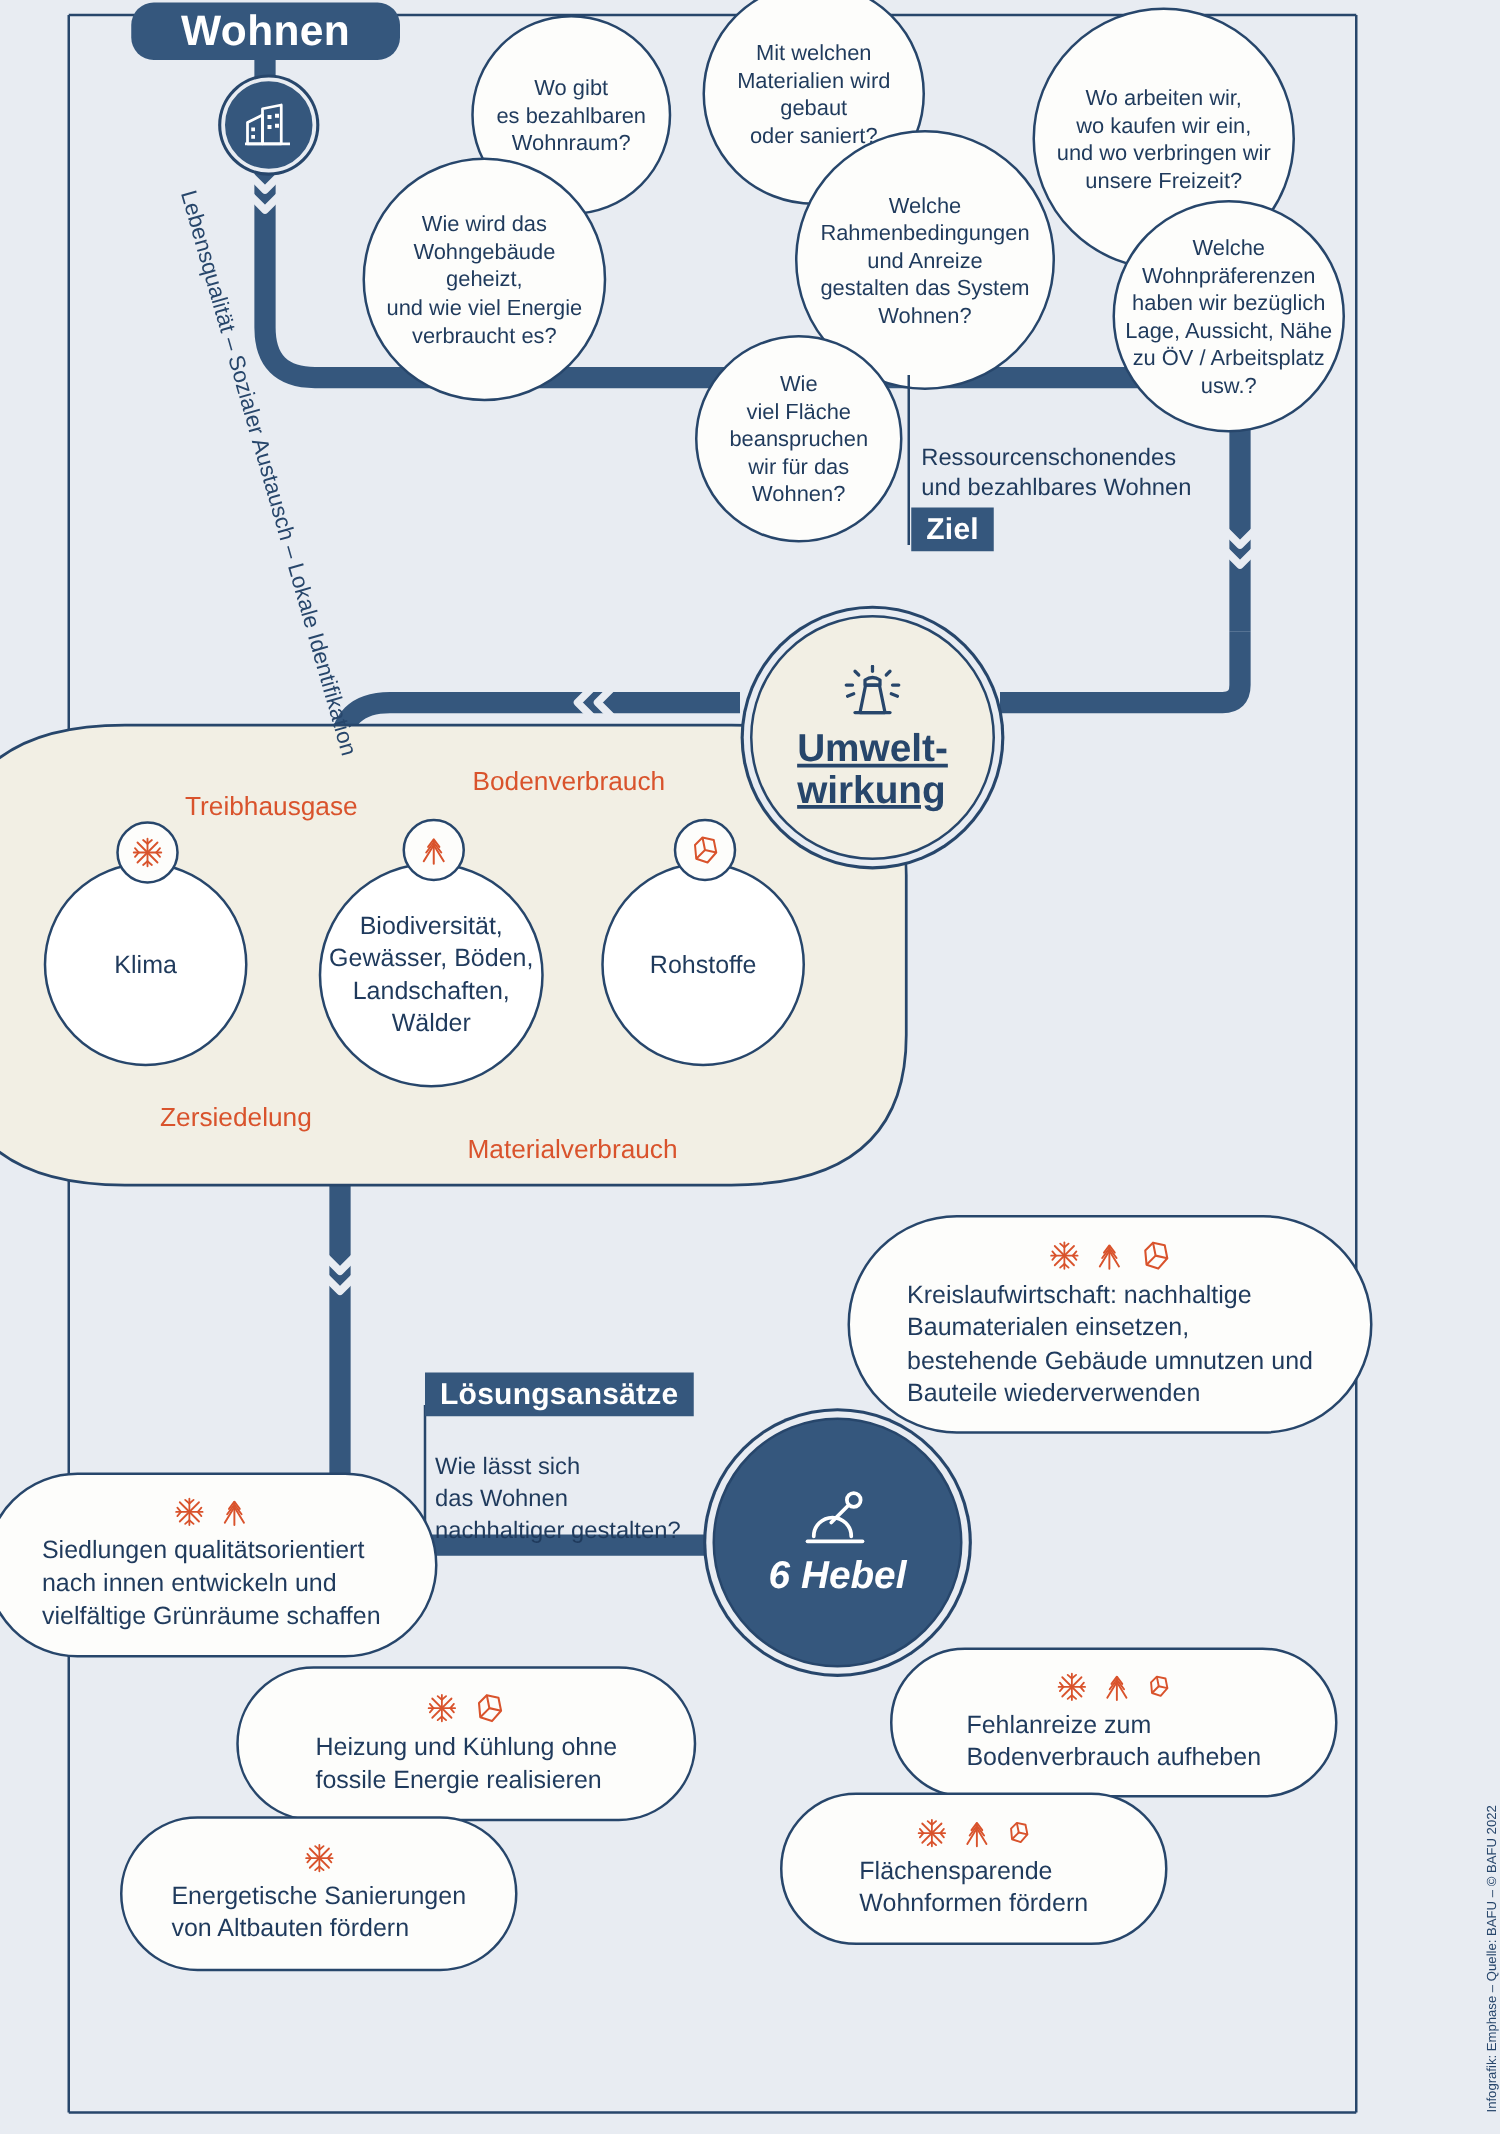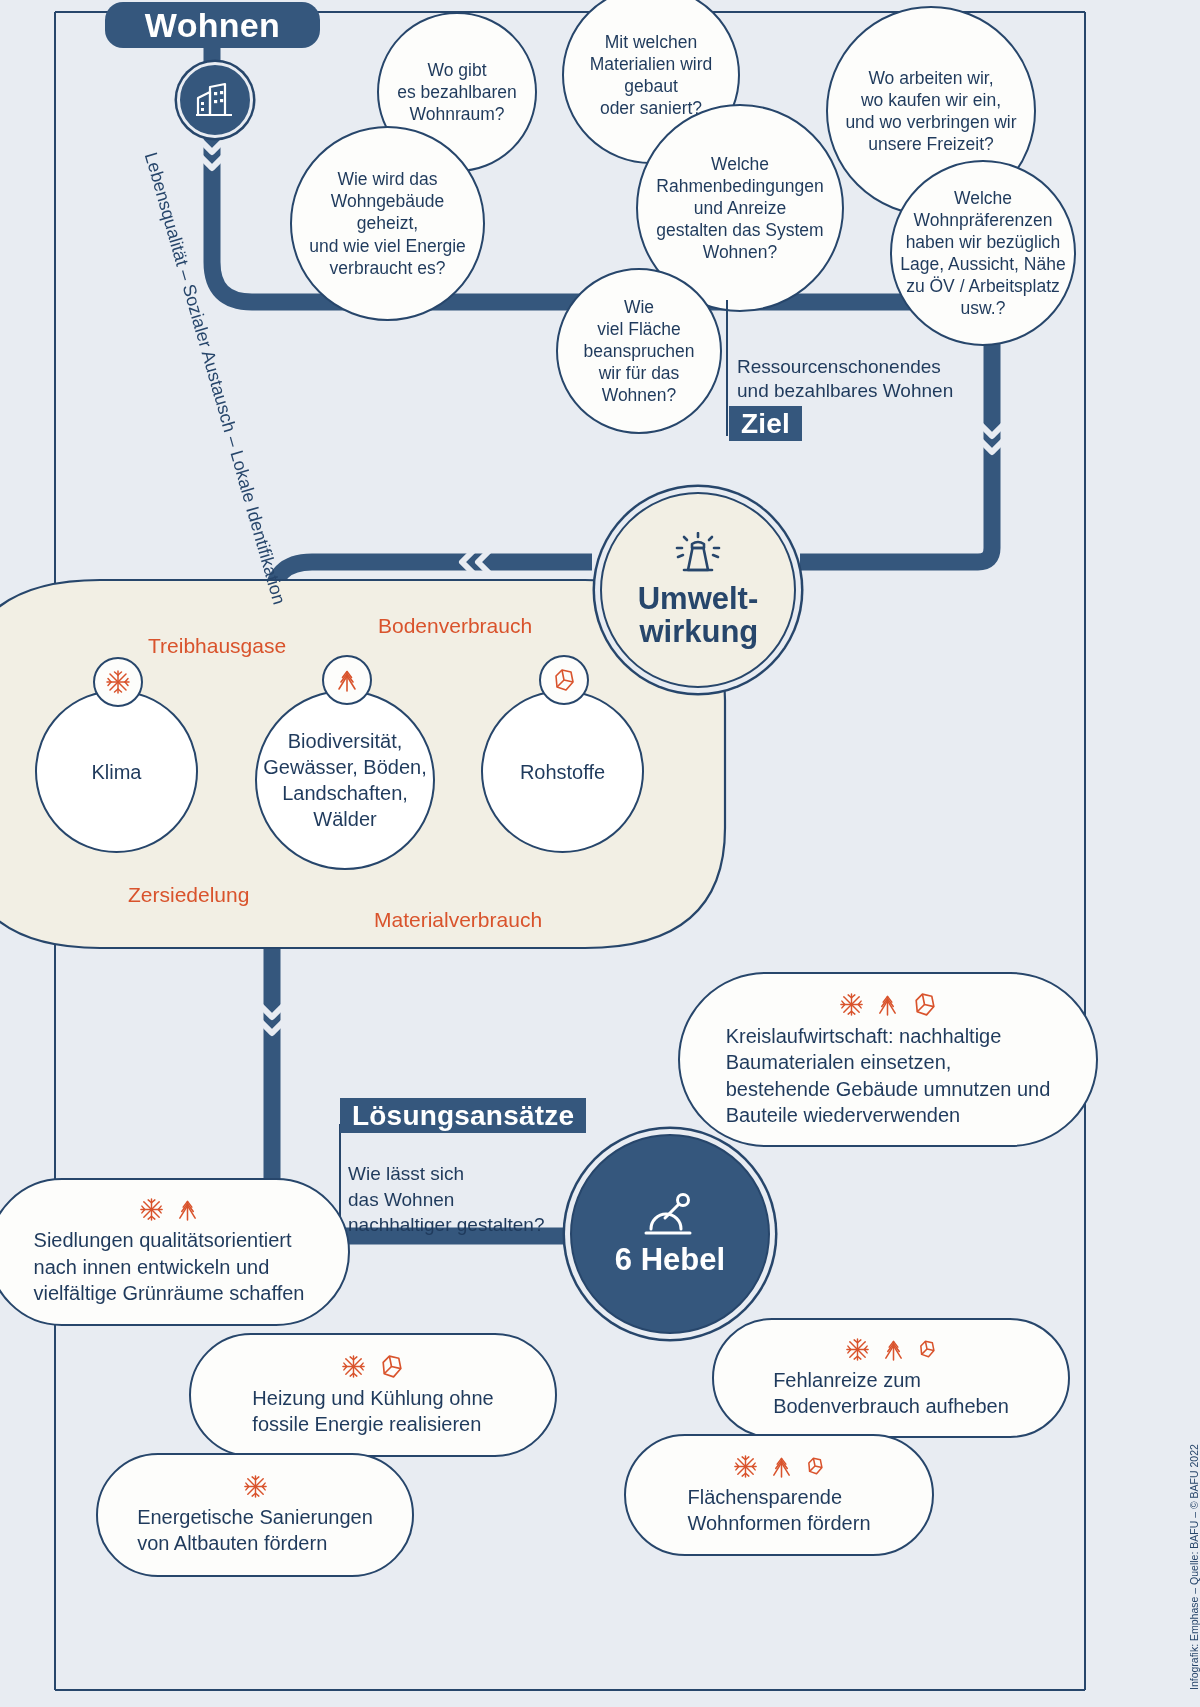--- a/index.html
+++ b/index.html
@@ -60,21 +60,21 @@
     border:3px solid #e8ecf2;
     box-shadow:0 0 0 2.5px #27466b;
     display:flex;align-items:center;justify-content:center;
   }
   
   .chip{
     background:#35577d;color:#fff;font-weight:700;
     display:flex;align-items:center;justify-content:center;
   }
   .chip-wohnen{font-size:34px;letter-spacing:.3px;border-radius:18px;}
-  .chip-small{font-size:28px;letter-spacing:.2px;padding:3px 12px;}
+  .chip-small{font-size:24px;letter-spacing:.2px;padding:3px 12px;}
 
   
   .pill{
     background:#fdfdfb;
     border:2.2px solid #27466b;
     border-radius:999px;
     display:flex;flex-direction:column;align-items:center;justify-content:center;
     color:#1f3a5c;
     font-size:20px;line-height:1.32;
     padding:0 26px;
@@ -247,21 +247,21 @@
         <path d="M13 38 H41"></path>
         <path d="M27 5 V1"></path>
         <path d="M16 8 L13 5"></path>
         <path d="M38 8 L41 5"></path>
         <path d="M11 16 L6 16"></path>
         <path d="M43 16 L48 16"></path>
         <path d="M12 23 L7 25"></path>
         <path d="M42 23 L47 25"></path>
       </g>
     </svg>
-    <div style="text-align:right;">
+    <div style="text-align:left;text-decoration:underline;">
       <div>Umwelt-</div>
       <div>wirkung</div>
     </div>
   </div>
 
   <div class="olabel" style="position:absolute;left:148px;top:634px;">
     <span>Treibhausgase</span>
   </div>
   <div class="olabel" style="position:absolute;left:378px;top:614px;">
     <span>Bodenverbrauch</span>
@@ -330,21 +330,21 @@
   </svg>
   <div class="chip chip-small" style="position:absolute;left:340px;top:1098px;height:29px;">
     <span>Lösungsansätze</span>
   </div>
   <div class="loes-text" style="left:348px;top:1135px;width:215px;">
     <span>Wie lässt sich
 das Wohnen
 nachhaltiger gestalten?</span>
   </div>
 
-  <div class="hub hub-hebel" style="position:absolute;left:570px;top:1134px;width:196px;height:196px;">
+  <div class="hub hub-hebel" style="position:absolute;left:570px;top:1134px;width:196px;height:196px;font-style:italic;">
     <svg width="58" height="48" viewBox="0 0 58 48" style="margin-bottom:4px;">
       <g fill="none" stroke="#ffffff" stroke-width="3" stroke-linecap="round" stroke-linejoin="round">
         <circle cx="42" cy="9" r="5.5"></circle>
         <path d="M38 13 L24 27"></path>
         <path d="M10 38 A15 15 0 0 1 40 38"></path>
         <path d="M5 42 H49"></path>
       </g>
     </svg>
     <div>6 Hebel</div>
   </div>

